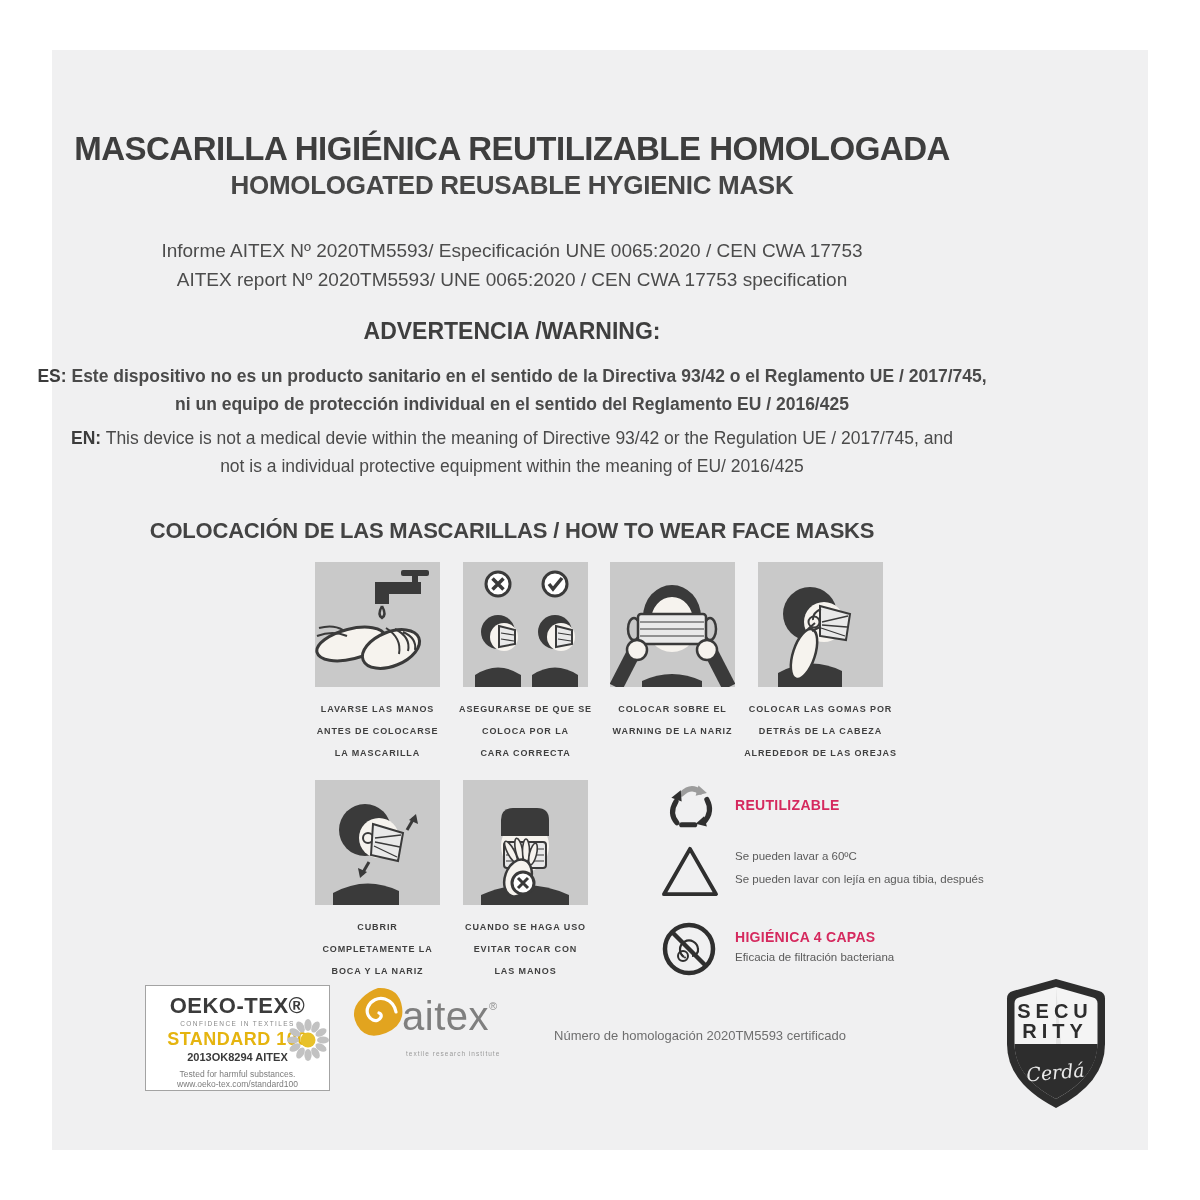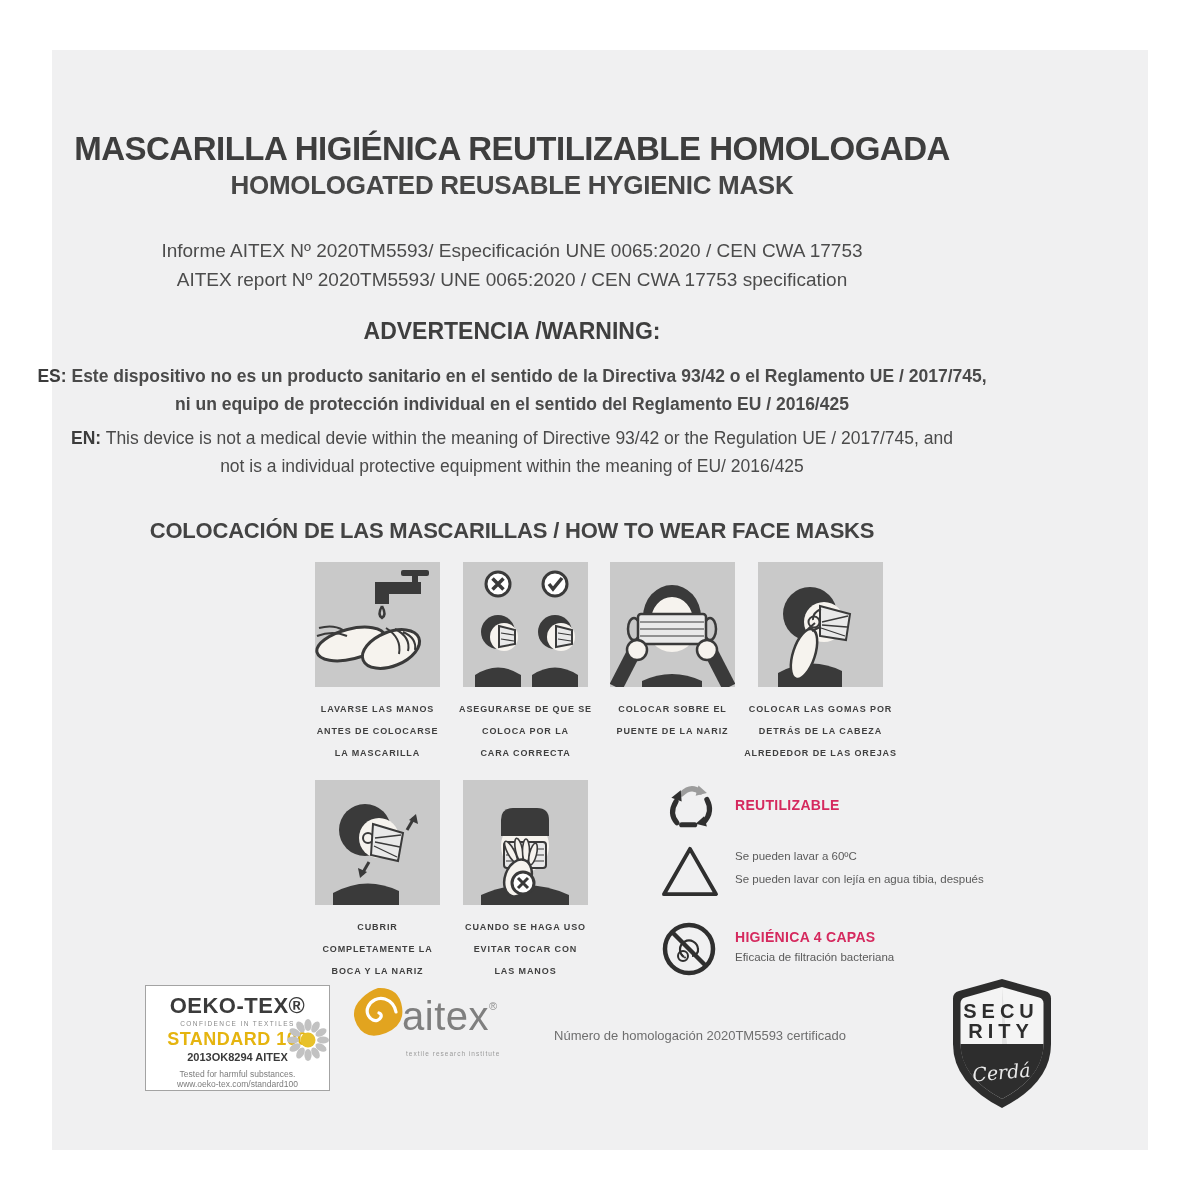--- a/index.html
+++ b/index.html
@@ -128,21 +128,21 @@
         <ellipse cx="24" cy="67" rx="6" ry="11" fill="none" stroke="#3a3a3a" stroke-width="2.5"></ellipse>
         <ellipse cx="100" cy="67" rx="6" ry="11" fill="none" stroke="#3a3a3a" stroke-width="2.5"></ellipse>
         <rect x="28" y="52" width="68" height="30" rx="3" fill="#e9e9e9" stroke="#3a3a3a" stroke-width="2.5"></rect>
         <path d="M30,60 h64 M30,67 h64 M30,74 h64" stroke="#3a3a3a" stroke-width="1.2"></path>
         <circle cx="27" cy="88" r="10" fill="#f6f3ee" stroke="#3a3a3a" stroke-width="2.5"></circle>
         <circle cx="97" cy="88" r="10" fill="#f6f3ee" stroke="#3a3a3a" stroke-width="2.5"></circle>
       </svg>
     </div>
     <div class="cap">
       <div>COLOCAR SOBRE EL</div>
-      <div>PUENTE DE LA NARIZ</div>
+      <div>WARNING DE LA NARIZ</div>
       <div></div>
     </div>
   </div>
 
   <div class="step" style="left:758px;top:562px">
     <div class="art">
       <svg viewBox="0 0 125 125" width="125" height="125">
         <rect width="125" height="125" fill="#c9c9c9"></rect>
         <path d="M20,125 v-14 q32,-18 64,-2 v16 z" fill="#3a3a3a"></path>
         <circle cx="52" cy="52" r="27" fill="#3a3a3a"></circle>
@@ -282,21 +282,21 @@
         <path d="M26,2 q21,-1 24,19 q3,18 -16,26 q-20,8 -29,-8 q-8,-15 5,-27 q7,-7 16,-10 z" fill="#e2a41f"></path>
         <path d="M27,27 a3,3 0 0 1 2,4 a6,6 0 0 1 -8,3 a10,10 0 0 1 -5,-13 a14,14 0 0 1 17,-8 a17,17 0 0 1 11,13" fill="none" stroke="#ffffff" stroke-width="3.2" stroke-linecap="round"></path>
       </svg>
     </div>
     <div class="aitex-word"><span>aitex</span><span class="aitex-reg">®</span></div>
     <div class="aitex-tag">textile research institute</div>
   </div>
 
   <div class="abs homolog">Número de homologación 2020TM5593 certificado</div>
 
-  <div class="abs" style="left:946px;top:976px">
+  <div class="abs" style="left:1000px;top:976px">
     <svg viewBox="0 0 112 136" width="112" height="136">
       <path d="M56,3 L99,15 q6,1.7 6,7.5 V68 q0,39 -49,64 Q7,107 7,68 V22.5 q0,-5.8 6,-7.5 Z" fill="#2d2d2d"></path>
       <path d="M56,11 L93,21.5 q4.5,1.3 4.5,6 V67 q0,34 -41.5,56 Q14.5,101 14.5,67 V27.5 q0,-4.7 4.5,-6 Z" fill="#f4f4f4"></path>
       <path d="M56,11 L61,68 L56,68 Z" fill="#e3e3e3"></path>
       <path d="M14.5,68 q0,33 41.5,55 q41.5,-22 41.5,-55 z" fill="#2d2d2d"></path>
       <text x="55" y="42" text-anchor="middle" font-family="Liberation Sans, sans-serif" font-size="20" font-weight="bold" letter-spacing="5" fill="#2d2d2d">SECU</text>
       <text x="55" y="62" text-anchor="middle" font-family="Liberation Sans, sans-serif" font-size="20" font-weight="bold" letter-spacing="5" fill="#2d2d2d">RITY</text>
       <text x="56" y="103" text-anchor="middle" font-family="DejaVu Serif, serif" font-style="italic" font-size="19" fill="#e9e9e9" transform="rotate(-5 56 103)">Cerdá</text>
     </svg>
   </div>

